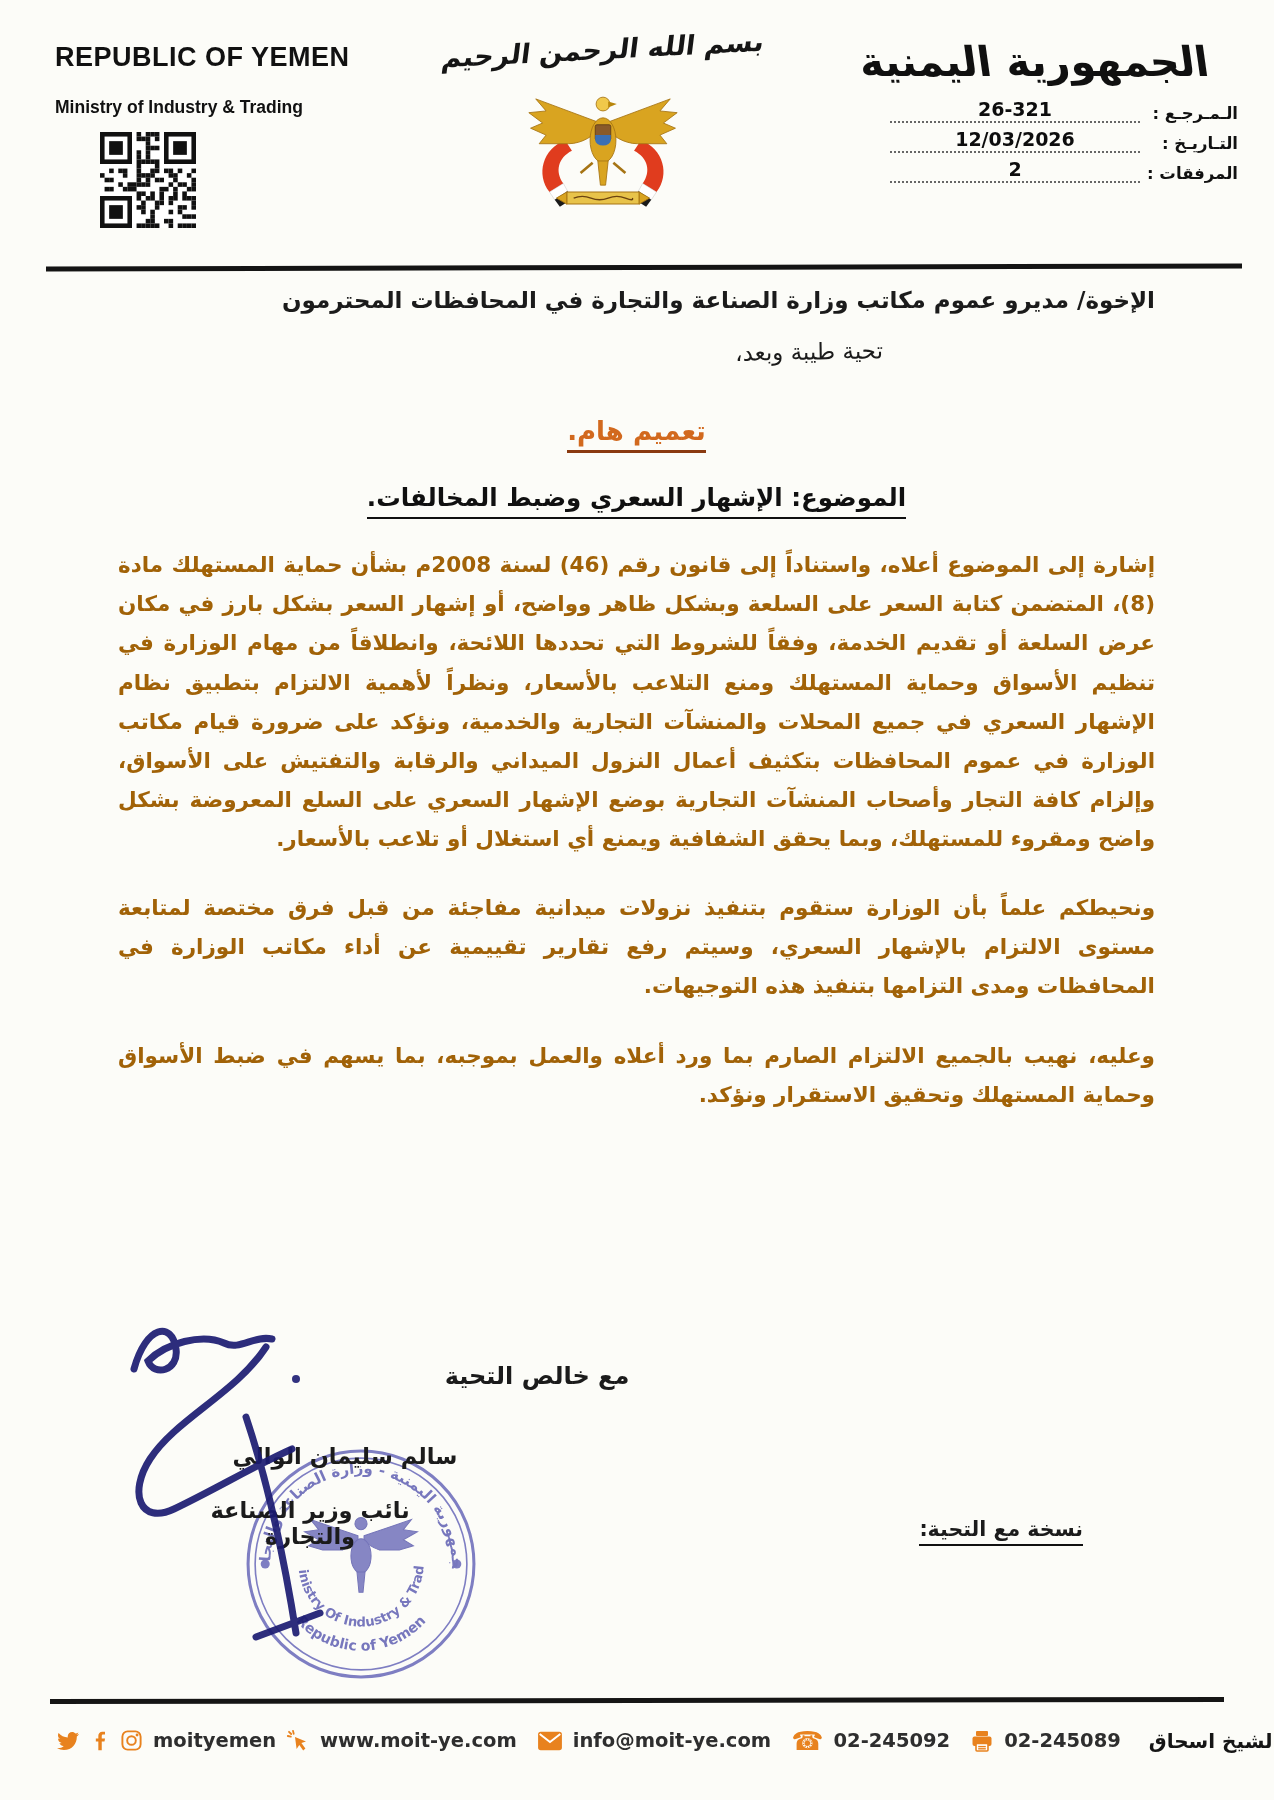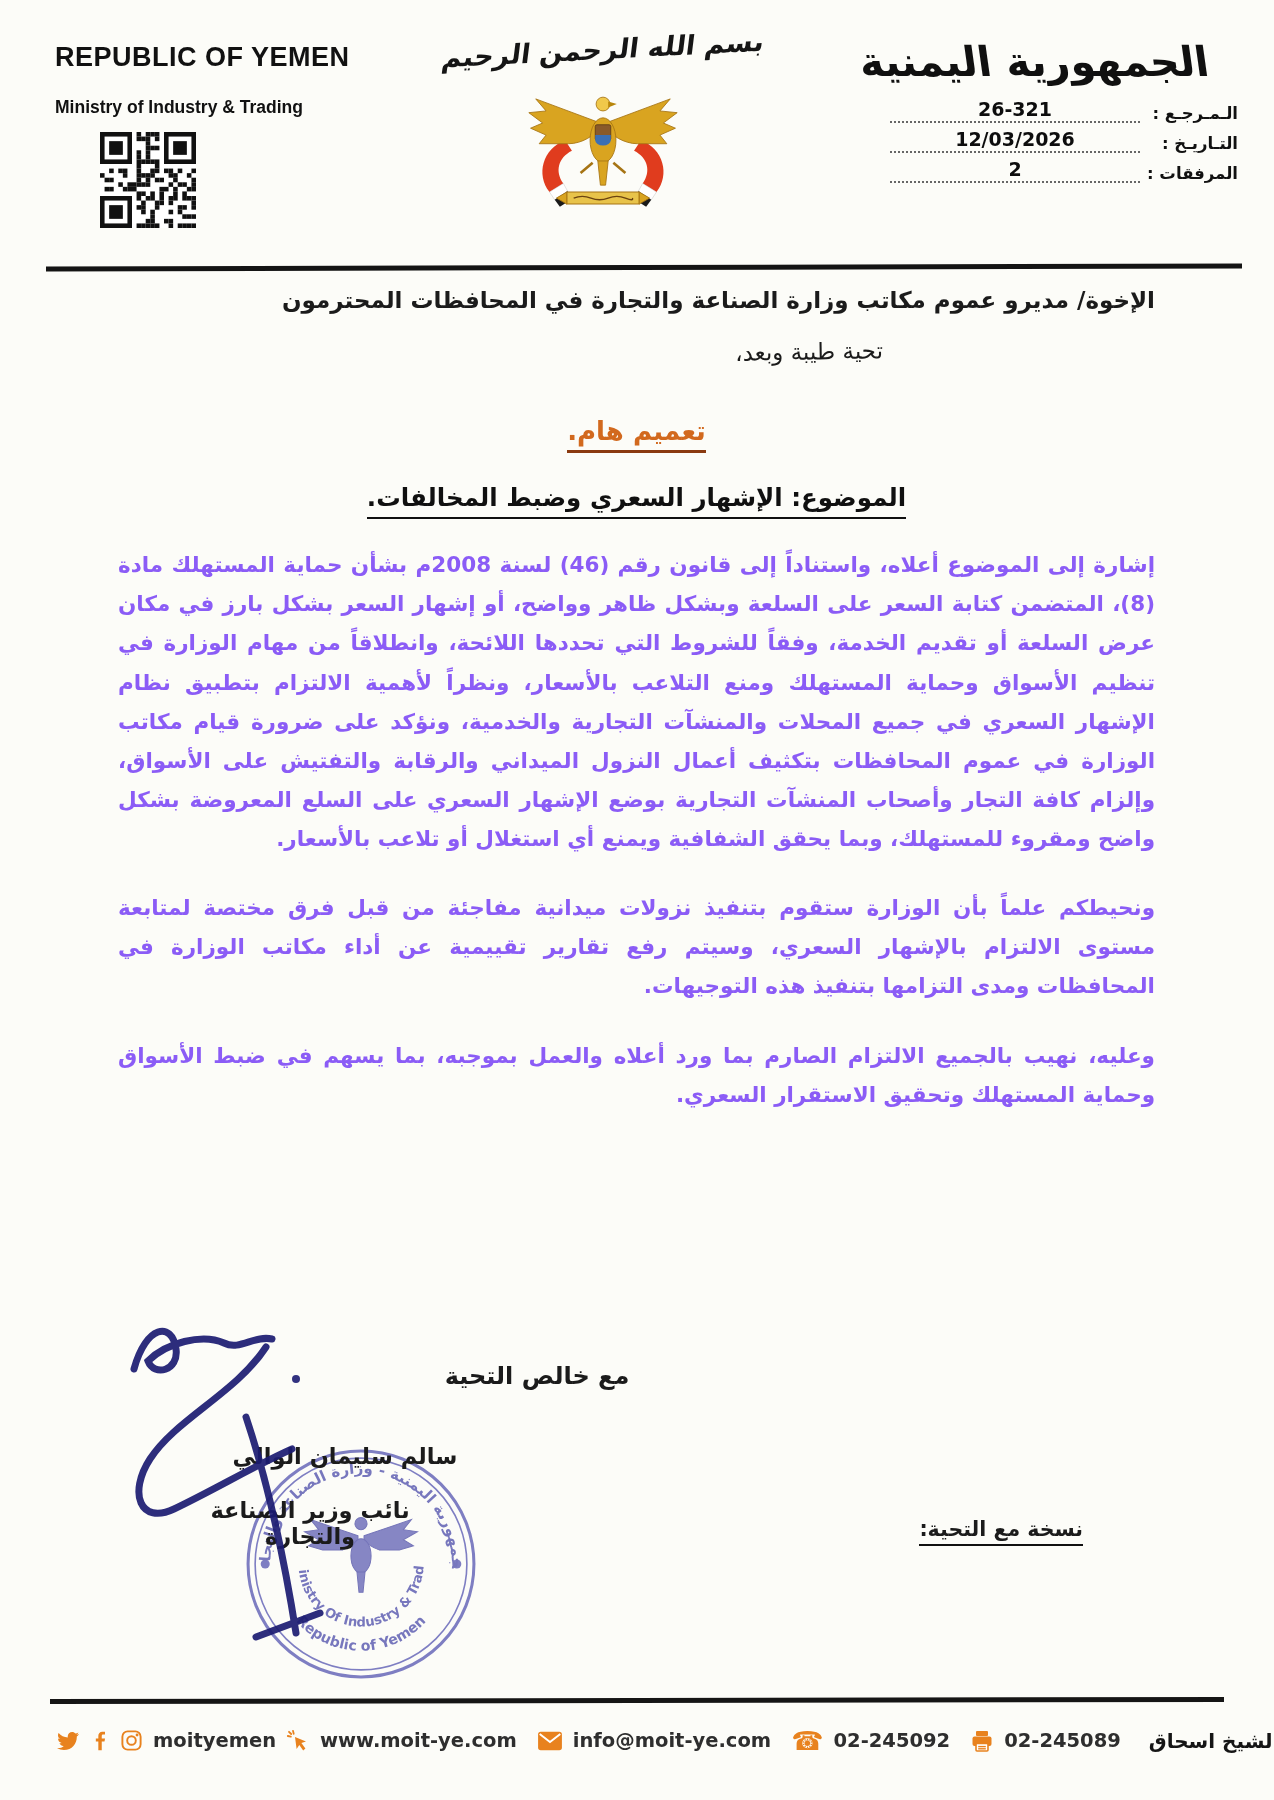--- a/index.html
+++ b/index.html
@@ -31,21 +31,21 @@
   .rule { position:absolute; left:46px; right:32px; top:265px; height:5px; background:#141414; transform:rotate(-0.15deg); }
 
   
   .main { position:absolute; top:284px; left:118px; right:119px; height:1078px; overflow:hidden; direction:rtl; }
   .addressee { font-size:23px; font-weight:bold; text-align:right; line-height:1.4; margin-bottom:28px; }
   .greeting  { font-size:23px; font-weight:500; text-align:right; margin-left:auto; margin-right:272px; transform:rotate(-1deg); margin-bottom:46px; }
   .circular  { display:table; margin:0 auto 30px auto; font-size:26px; font-weight:bold; color:#d2691e;
                border-bottom:3px solid #8a3a10; padding-bottom:4px; }
   .subject   { display:table; margin:0 auto 26px auto; font-size:24.5px; font-weight:bold; color:#101010;
                border-bottom:2.5px solid #101010; padding-bottom:5px; }
-  .body-p { font-size:21.5px; font-weight:bold; line-height:1.82; text-align:justify; margin-bottom:30px; color:#8b5cf6;margin-top:17px; }
+  .body-p { font-size:21.5px; font-weight:bold; line-height:1.82; text-align:justify; margin-bottom:30px; color:#a16207;margin-top:17px; }
 
   .closing { position:absolute; top:1362px; left:0; width:1274px; text-align:center; font-size:24px; font-weight:bold; transform:translateX(-100px); }
 
   
   .sig-area { position:absolute; top:1385px; left:118px; right:119px; height:312px; }
   .sig-name  { position:absolute; left:112px; top:58px;  width:230px; text-align:center; font-size:22.5px; font-weight:bold; z-index:3; }
   .sig-title { position:absolute; left:62px;  top:112px; width:260px; text-align:center; font-size:22.5px; font-weight:bold; z-index:3; }
   .stamp { position:absolute; left:122px; top:58px; width:242px; height:242px; z-index:2; opacity:.92; }
   .scribble { position:absolute; left:-12px; top:-78px; width:350px; height:400px; z-index:4; pointer-events:none; }
 
@@ -257,21 +257,21 @@
 
   <div class="rule"></div>
 
   <main class="main">
     <p class="addressee">الإخوة/ مديرو عموم مكاتب وزارة الصناعة والتجارة في المحافظات المحترمون</p>
     <p class="greeting">تحية طيبة وبعد،</p>
     <h2 class="circular">تعميم هام.</h2>
     <h3 class="subject">الموضوع: الإشهار السعري وضبط المخالفات.</h3>
     <p class="body-p">إشارة إلى الموضوع أعلاه، واستناداً إلى قانون رقم (46) لسنة 2008م بشأن حماية المستهلك مادة (8)، المتضمن كتابة السعر على السلعة وبشكل ظاهر وواضح، أو إشهار السعر بشكل بارز في مكان عرض السلعة أو تقديم الخدمة، وفقاً للشروط التي تحددها اللائحة، وانطلاقاً من مهام الوزارة في تنظيم الأسواق وحماية المستهلك ومنع التلاعب بالأسعار، ونظراً لأهمية الالتزام بتطبيق نظام الإشهار السعري في جميع المحلات والمنشآت التجارية والخدمية، ونؤكد على ضرورة قيام مكاتب الوزارة في عموم المحافظات بتكثيف أعمال النزول الميداني والرقابة والتفتيش على الأسواق، وإلزام كافة التجار وأصحاب المنشآت التجارية بوضع الإشهار السعري على السلع المعروضة بشكل واضح ومقروء للمستهلك، وبما يحقق الشفافية ويمنع أي استغلال أو تلاعب بالأسعار.</p>
     <p class="body-p">ونحيطكم علماً بأن الوزارة ستقوم بتنفيذ نزولات ميدانية مفاجئة من قبل فرق مختصة لمتابعة مستوى الالتزام بالإشهار السعري، وسيتم رفع تقارير تقييمية عن أداء مكاتب الوزارة في المحافظات ومدى التزامها بتنفيذ هذه التوجيهات.</p>
-    <p class="body-p">وعليه، نهيب بالجميع الالتزام الصارم بما ورد أعلاه والعمل بموجبه، بما يسهم في ضبط الأسواق وحماية المستهلك وتحقيق الاستقرار السعري.</p>
+    <p class="body-p">وعليه، نهيب بالجميع الالتزام الصارم بما ورد أعلاه والعمل بموجبه، بما يسهم في ضبط الأسواق وحماية المستهلك وتحقيق الاستقرار ونؤكد.</p>
   </main>
 
   <div class="closing">مع خالص التحية</div>
 
   <div class="sig-area">
     <svg class="scribble" viewBox="0 0 350 400">
       <g fill="none" stroke="#1c1c72" stroke-width="7" stroke-linecap="round" opacity="0.92">
         <path d="M28,62 C40,18 66,14 70,42 C73,64 48,70 42,54 C60,36 96,26 118,36 C134,44 148,28 166,32"></path>
         <path d="M160,40 C130,86 70,112 44,152 C22,186 34,218 68,202 C106,184 150,158 186,142"></path>
         <path d="M140,110 C160,170 178,250 190,326 M150,330 L214,306"></path>

